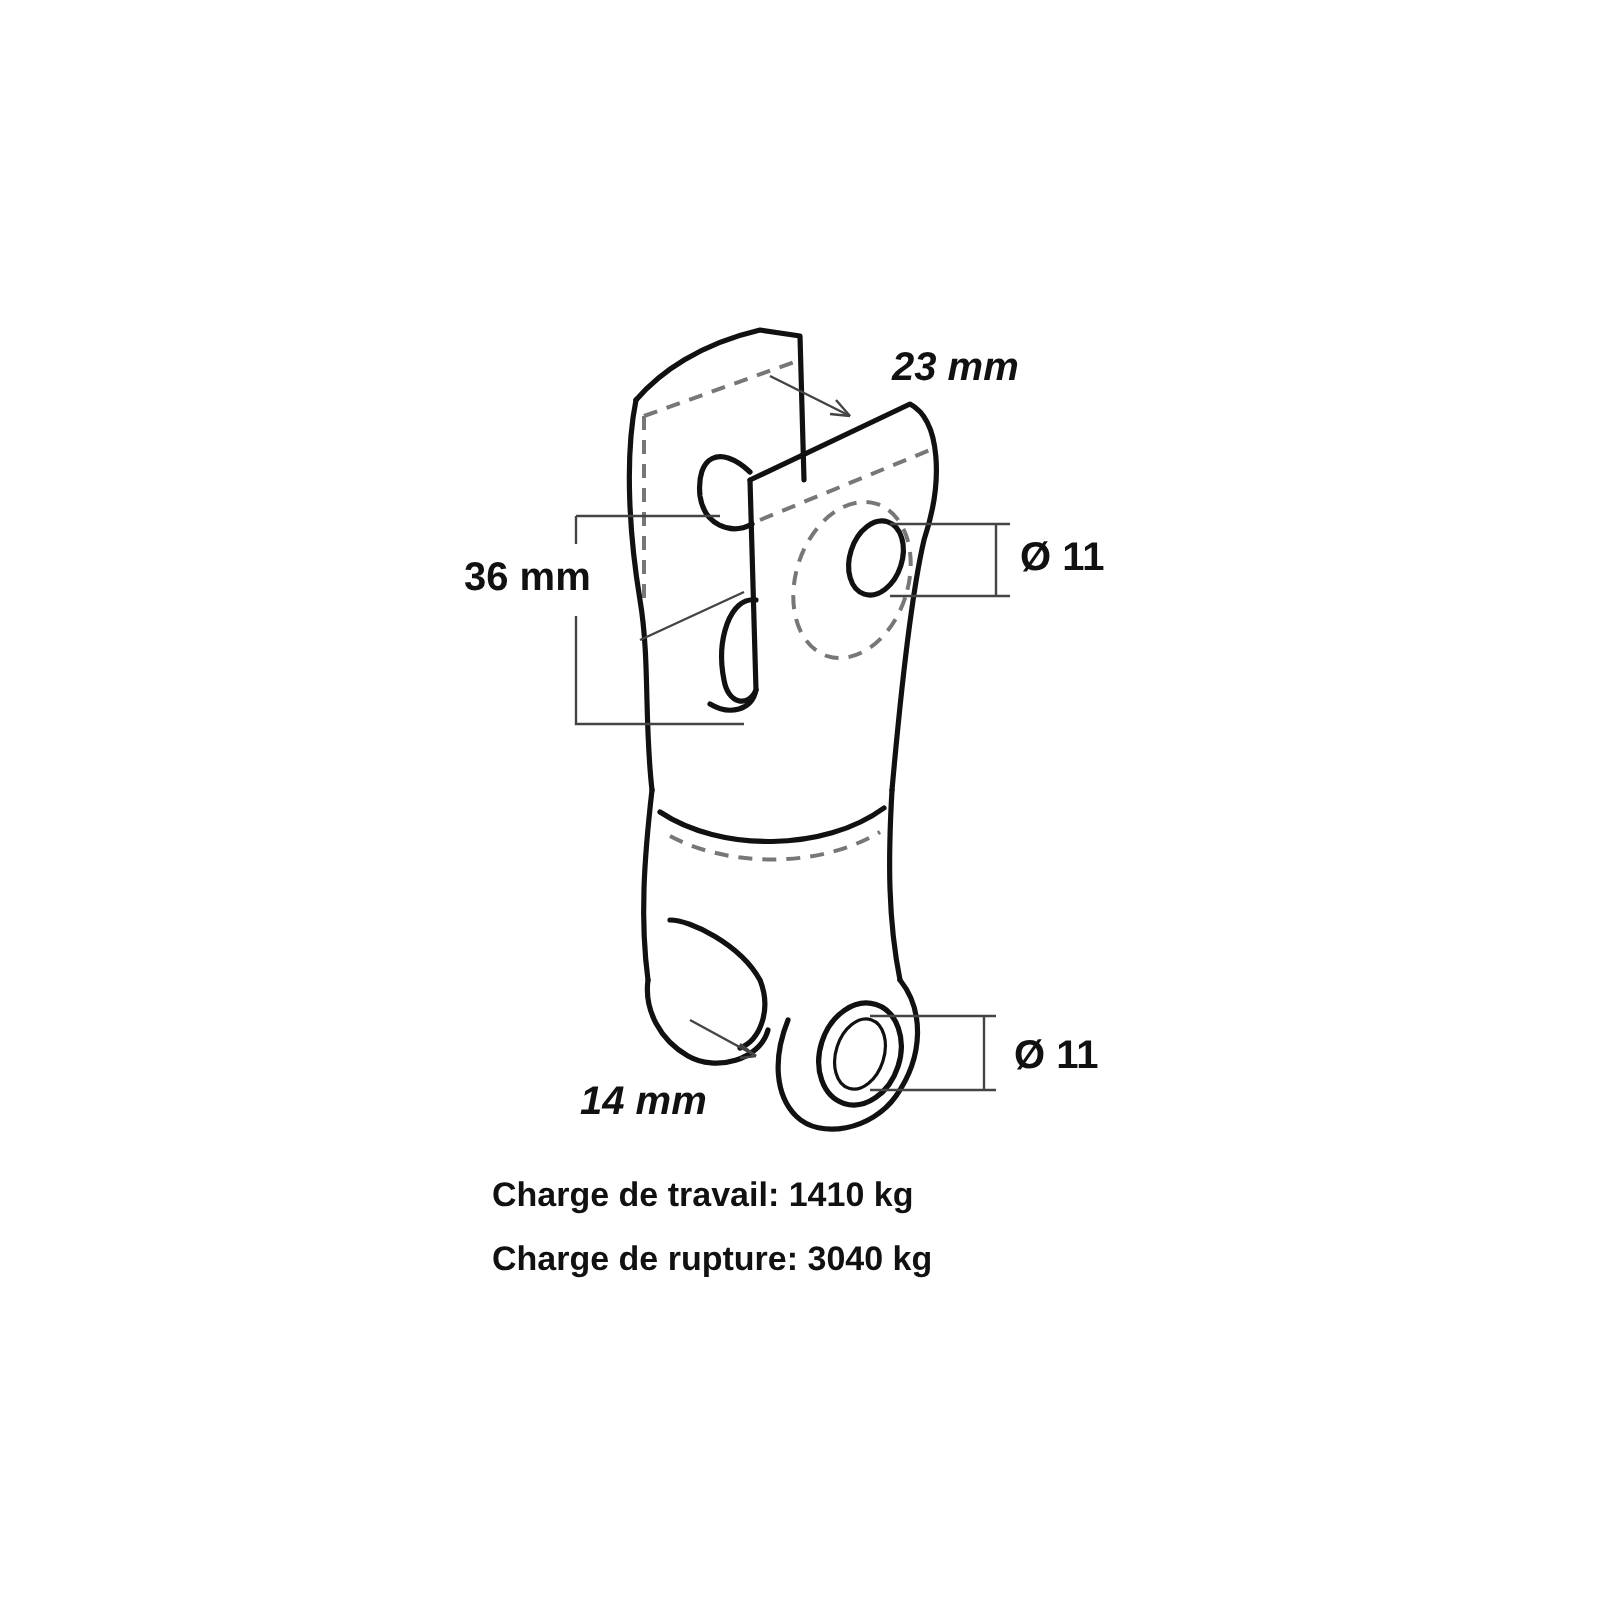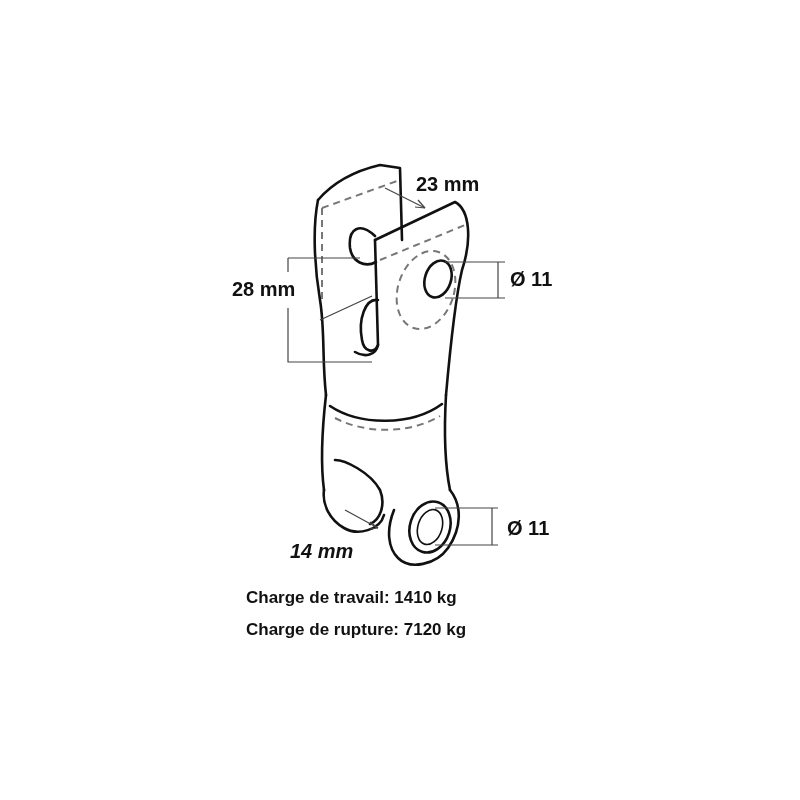--- a/index.html
+++ b/index.html
@@ -56,21 +56,21 @@
 
       <path d="M445 262 L 505 262 M445 298 L 505 298 M498 262 L 498 298"></path>
 
       <path d="M435 508 L 498 508 M435 545 L 498 545 M492 508 L 492 545"></path>
 
       <path d="M345 510 L 378 528"></path>
       <path d="M378 528 L 370 522 M378 528 L 370 529"></path>
     </g>
   </svg>
 
-  <span class="dim-label" style="left:416px; top:173px;">23 mm</span>
-  <span class="dim-label" style="left:232px; top:278px;">28 mm</span>
+  <span class="dim-label" style="left:446px; top:173px;font-style:italic;">23 mm</span>
+  <span class="dim-label" style="left:232px; top:278px;">36 mm</span>
   <span class="dim-label" style="left:510px; top:268px;">Ø 11</span>
   <span class="dim-label" style="left:507px; top:517px;">Ø 11</span>
   <span class="dim-label" style="left:290px; top:540px;font-style:italic;">14 mm</span>
 
   <div class="spec-line" style="top:588px;">Charge de travail: 1410 kg</div>
-  <div class="spec-line" style="top:620px;">Charge de rupture: 7120 kg</div>
+  <div class="spec-line" style="top:620px;">Charge de rupture: 3040 kg</div>
 </div>
 
 </body></html>

